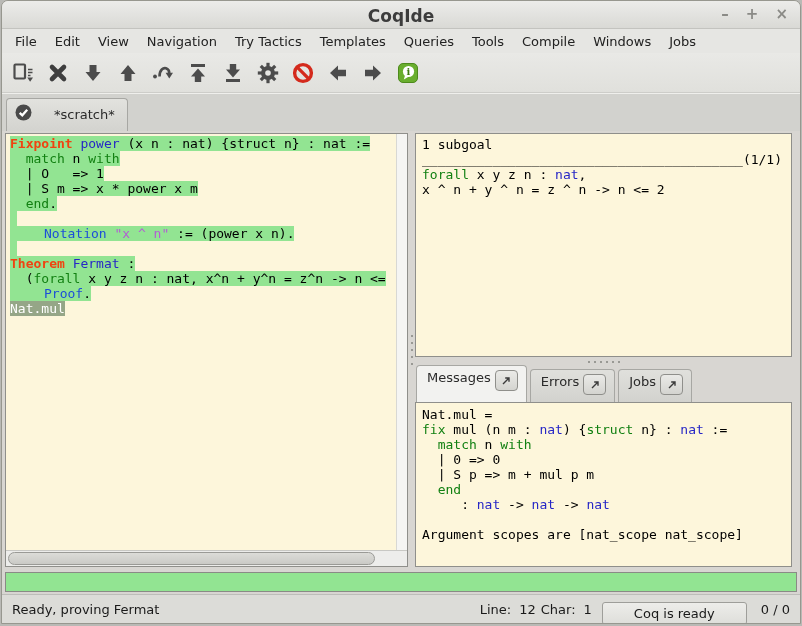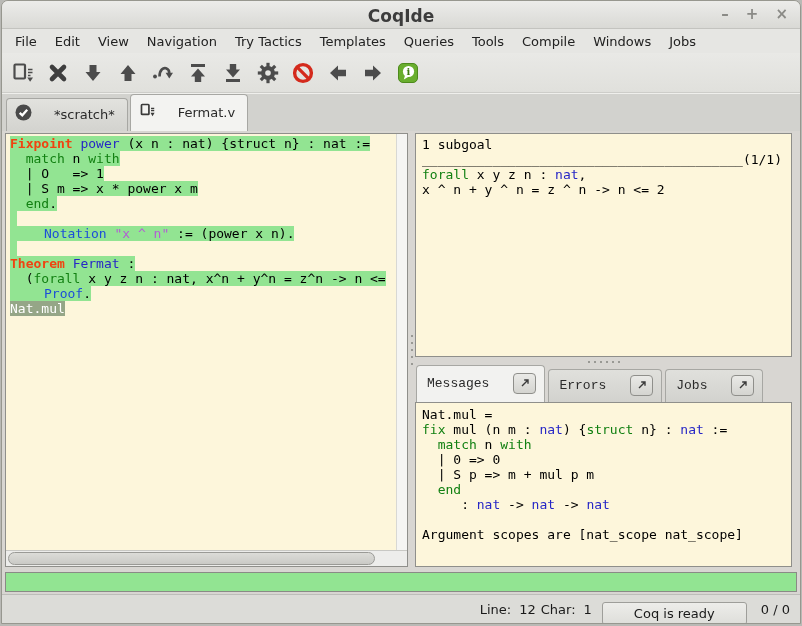--- a/index.html
+++ b/index.html
@@ -54,24 +54,24 @@
   .vsplit{width:7px;flex:none;display:flex;flex-direction:column;
     justify-content:center;align-items:center;gap:5px;}
   .right-col{flex:1;display:flex;flex-direction:column;min-width:0;}
   .goal-pane{height:224px;flex:none;padding:3px 6px;overflow:hidden;}
   .hsplit{height:10px;flex:none;display:flex;justify-content:center;
     align-items:center;gap:4px;}
   .dot{width:2px;height:2px;background:#85857f;border-radius:50%;}
   
   .notebook{flex:1;display:flex;flex-direction:column;min-height:0;}
   .nbtabs{height:35px;flex:none;display:flex;align-items:flex-end;padding-left:1px;}
-  .nbtab{display:flex;align-items:center;gap:24px;padding:4px 8px 6px 10px;
+  .nbtab{display:flex;gap:4px;padding:4px 8px 6px 10px;
     background:linear-gradient(#e0e0dc,#d2d2ce);
     border:1px solid #a7a7a3;border-bottom:none;border-radius:4px 4px 0 0;
-    margin-right:3px;height:22px;color:#2a2a2a;font-family:Liberation Mono, monospace;}
+    margin-right:3px;height:22px;color:#2a2a2a;}
   .nbtab.active{background:#f2f2f0;height:26px;z-index:2;}
   .detach{width:21px;height:19px;border:1px solid #8f8f8b;border-radius:4px;
     background:linear-gradient(#eaeae7,#d4d4d0);display:flex;
     align-items:center;justify-content:center;}
   .nbcontent{flex:1;padding:4px 6px;overflow:hidden;}
   
   .code{font-family:"DejaVu Sans Mono","Liberation Mono",monospace;
     font-size:13px;line-height:15px;white-space:pre;color:#000;}
   .cl{height:15px;}
   .hlg{background:#92e492;}
@@ -232,28 +232,20 @@
     </div>
   </div>
 
   <div class="tabbar">
     <div class="tab">
       <span><svg width="17" height="17" viewBox="0 0 17 17">
             <circle cx="8.5" cy="8.5" r="8" fill="#4a4a4a"></circle>
             <path d="M4.7 8.8 L7.3 11.3 L12.2 5.7" stroke="#ffffff" stroke-width="2.3" fill="none"></path>
           </svg></span>
       <span>*scratch*</span>
-    </div>
-    <div class="tab active">
-      <span><svg width="17" height="17" viewBox="0 0 24 24">
-            <rect x="3.5" y="3.5" width="10.5" height="14" rx="1" fill="none" stroke="#3a3a3a" stroke-width="2.4"></rect>
-            <path d="M17 9h4.5M17 12h4.5" stroke="#3a3a3a" stroke-width="1.8" fill="none"></path>
-            <polygon points="16.3,15 22,15 19.1,20" fill="#3a3a3a"></polygon>
-          </svg></span>
-      <span>Fermat.v</span>
     </div>
   </div>
 
   <div class="main">
 
     <div class="pane left-pane">
       <div class="script-row">
         <div class="script-text code"><div class="cl"><span class="hlg"><span class="tk-kd">Fixpoint</span><span class="tk-p"> </span><span class="tk-id">power</span><span class="tk-p"> (x n : nat) {struct n} : nat :=</span></span></div><div class="cl"><span class="hlg"><span class="tk-p">  </span><span class="tk-kg">match</span><span class="tk-p"> n </span><span class="tk-kg">with</span></span></div><div class="cl"><span class="hlg"><span class="tk-p">  | O   =&gt; 1</span></span></div><div class="cl"><span class="hlg"><span class="tk-p">  | S m =&gt; x * power x m</span></span></div><div class="cl"><span class="hlg"><span class="tk-p">  </span><span class="tk-kg">end</span><span class="tk-p">.</span></span></div><div class="cl"><span class="hls">​</span></div><div class="cl"><span class="hlg"><span class="tk-kp">Notation</span><span class="tk-p"> </span><span class="tk-st">"x ^ n"</span><span class="tk-p"> := (power x n).</span></span></div><div class="cl"><span class="hls">​</span></div><div class="cl"><span class="hlg"><span class="tk-kd">Theorem</span><span class="tk-p"> </span><span class="tk-id">Fermat</span><span class="tk-p"> :</span></span></div><div class="cl"><span class="hlg"><span class="tk-p">  (</span><span class="tk-kg">forall</span><span class="tk-p"> x y z n : nat, x^n + y^n = z^n -&gt; n &lt;=</span></span></div><div class="cl"><span class="hlg"><span class="tk-kp">Proof</span><span class="tk-p">.</span></span></div><div class="cl"><span class=""><span class="tk-sel">Nat.mul</span></span></div></div>
         <div class="vtrack"></div>
       </div>
@@ -312,20 +304,21 @@
         <div class="pane nbcontent code"><div class="cl"><span class=""><span class="tk-p">Nat.mul =</span></span></div><div class="cl"><span class=""><span class="tk-kg">fix</span><span class="tk-p"> mul (n m : </span><span class="tk-ty">nat</span><span class="tk-p">) {</span><span class="tk-kg">struct</span><span class="tk-p"> n} : </span><span class="tk-ty">nat</span><span class="tk-p"> :=</span></span></div><div class="cl"><span class=""><span class="tk-p">  </span><span class="tk-kg">match</span><span class="tk-p"> n </span><span class="tk-kg">with</span></span></div><div class="cl"><span class=""><span class="tk-p">  | 0 =&gt; 0</span></span></div><div class="cl"><span class=""><span class="tk-p">  | S p =&gt; m + mul p m</span></span></div><div class="cl"><span class=""><span class="tk-p">  </span><span class="tk-kg">end</span></span></div><div class="cl"><span class=""><span class="tk-p">     : </span><span class="tk-ty">nat</span><span class="tk-p"> -&gt; </span><span class="tk-ty">nat</span><span class="tk-p"> -&gt; </span><span class="tk-ty">nat</span></span></div><div class="cl"><span class="">​</span></div><div class="cl"><span class=""><span class="tk-p">Argument scopes are [nat_scope nat_scope]</span></span></div></div>
       </div>
     </div>
   </div>
 
   <div class="progress-wrap">
     <div class="progress"></div>
   </div>
 
   <div class="statusbar">
+    <span>Ready, proving Fermat</span>
     <div class="status-right">
       <span>Line:</span>
       <span class="sp8"></span>
       <span>12</span>
       <span class="sp5"></span>
       <span>Char:</span>
       <span class="sp8"></span>
       <span>1</span>
       <div class="coq-state">
         <span>Coq is ready</span>

